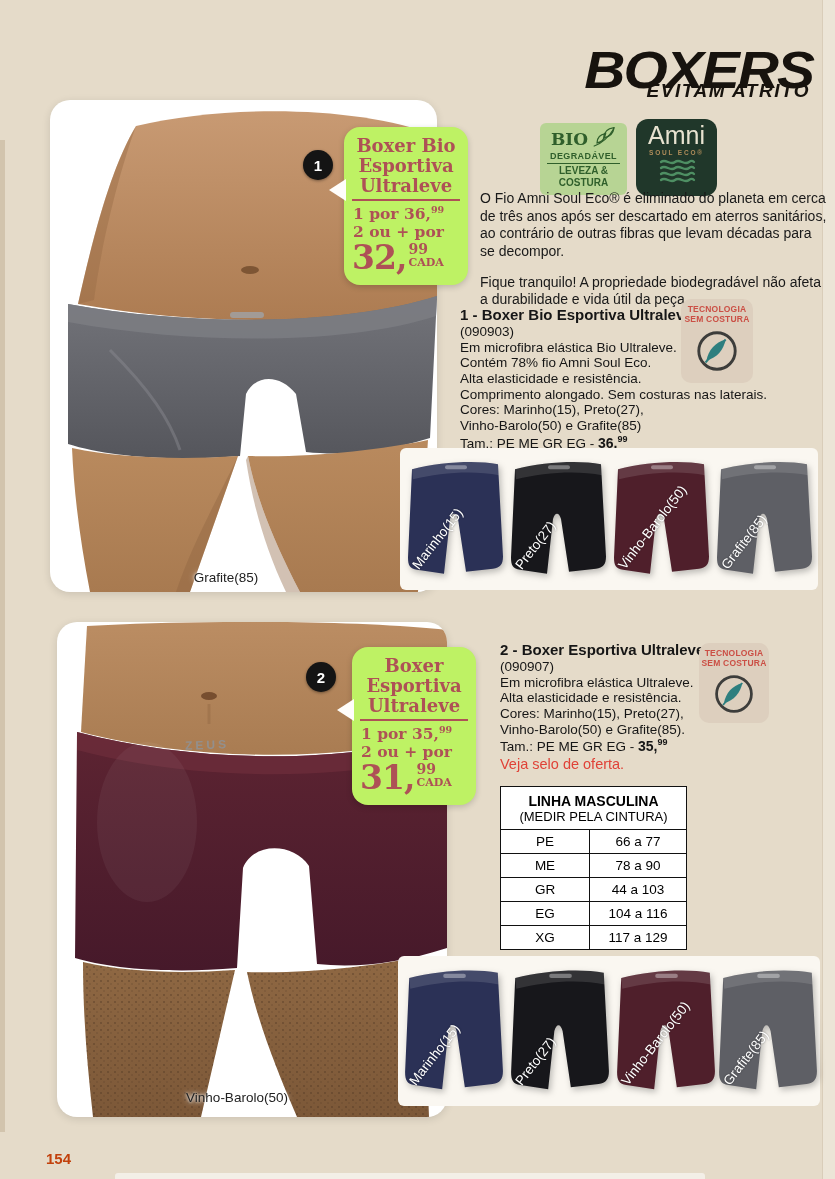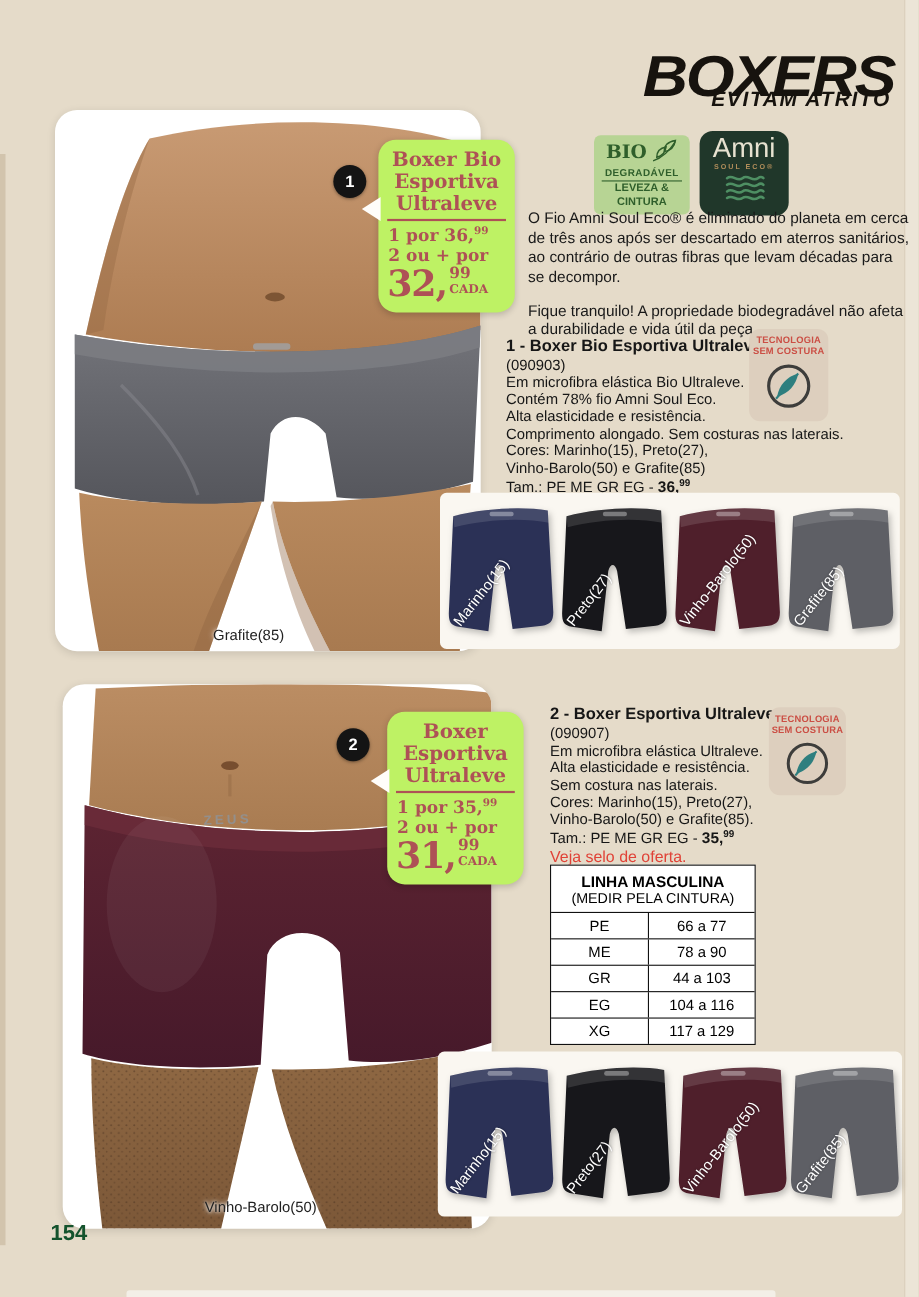--- a/index.html
+++ b/index.html
@@ -105,21 +105,21 @@
 
   
   .size-table { position:absolute; left:500px; top:786px; width:187px; background:#fff; border:1.5px solid #111; }
   .st-header { text-align:center; padding:6px 2px 5px; }
   .st-title { font-weight:bold; font-size:14px; }
   .st-sub { font-size:13px; }
   .st-row { display:flex; border-top:1.5px solid #111; }
   .st-c1 { width:89px; border-right:1.5px solid #111; text-align:center; padding:4px 0; font-size:13.5px; }
   .st-c2 { flex:1; text-align:center; padding:4px 0; font-size:13.5px; }
 
-  .page-number { position:absolute; left:46px; top:1110px; font-size:20px; font-weight:bold; color:#14532d; }
+  .page-number { position:absolute; left:46px; top:1150px; font-size:15px; font-weight:bold; color:#c2410c; }
 </style>
 </head>
 <body>
 
 <svg style="position:absolute;width:0;height:0" aria-hidden="true">
   <defs>
     <g id="boxerShape">
       <path d="M7,13 C35,6 70,4 93,8 L98,99 C98,107 95,110 88,111 L61,114 L53,62 C51,55 47,55 45,62 L39,116 L12,112 C5,111 3,108 3,100 Z" fill="currentColor"></path>
       <path d="M7,13 C35,6 70,4 93,8 L94,19 C70,14 36,16 8,23 Z" fill="#ffffff" opacity="0.12"></path>
       <rect x="40" y="9" width="22" height="4" rx="2" fill="#ffffff" opacity="0.35"></rect>
@@ -192,21 +192,21 @@
       <svg width="26" height="22" viewBox="0 0 30 26">
         <path d="M16,14 C16,7 21,3 28,2 C27,9 23,13 16,14 Z" fill="none" stroke="#2f5f2b" stroke-width="1.6"></path>
         <path d="M8,20 C8,14 12,10 18,9 C17,15 14,19 8,20 Z" fill="none" stroke="#2f5f2b" stroke-width="1.6"></path>
         <path d="M4,24 C10,22 20,16 28,3" fill="none" stroke="#2f5f2b" stroke-width="1.4"></path>
       </svg>
     </span>
   </div>
   <div class="bio-line2">DEGRADÁVEL</div>
   <div class="bio-rule"></div>
   <div class="bio-line3">LEVEZA &amp;</div>
-  <div class="bio-line4">CINTURA</div>
+  <div class="bio-line4">COSTURA</div>
 </div>
 
 <div class="amni-badge">
   <div class="amni-brand">Amni</div>
   <div class="amni-sub">SOUL ECO®</div>
   <div class="amni-waves">
     <svg width="40" height="28" viewBox="0 0 40 28">
       <g fill="none" stroke="#4e8f63" stroke-width="2.3" stroke-linecap="round">
         <path d="M4,4 C9,0 13,8 18,4 C23,0 27,8 32,4 C34,2.5 36,3 37,4"></path>
         <path d="M4,10 C9,6 13,14 18,10 C23,6 27,14 32,10 C34,8.5 36,9 37,10"></path>
@@ -327,21 +327,20 @@
         <span class="cada">CADA</span>
       </span>
   </div>
 </div>
 
 <div class="prod prod2">
   <div class="title">2 - Boxer Esportiva Ultraleve</div>
   <div>(090907)</div>
   <div>Em microfibra elástica Ultraleve.</div>
   <div>Alta elasticidade e resistência.</div>
-  <div>Sem costura nas laterais.</div>
   <div>Cores: Marinho(15), Preto(27),</div>
   <div>Vinho-Barolo(50) e Grafite(85).</div>
   <div class="tam"><span>Tam.: PE ME GR EG - </span><b>35,</b><sup>99</sup></div>
   <div class="offer-note">Veja selo de oferta.</div>
 </div>
 
 <div class="tech-badge tech2">
   <div class="tech-line">TECNOLOGIA</div>
   <div class="tech-line">SEM COSTURA</div>
   <div class="tech-circle">

